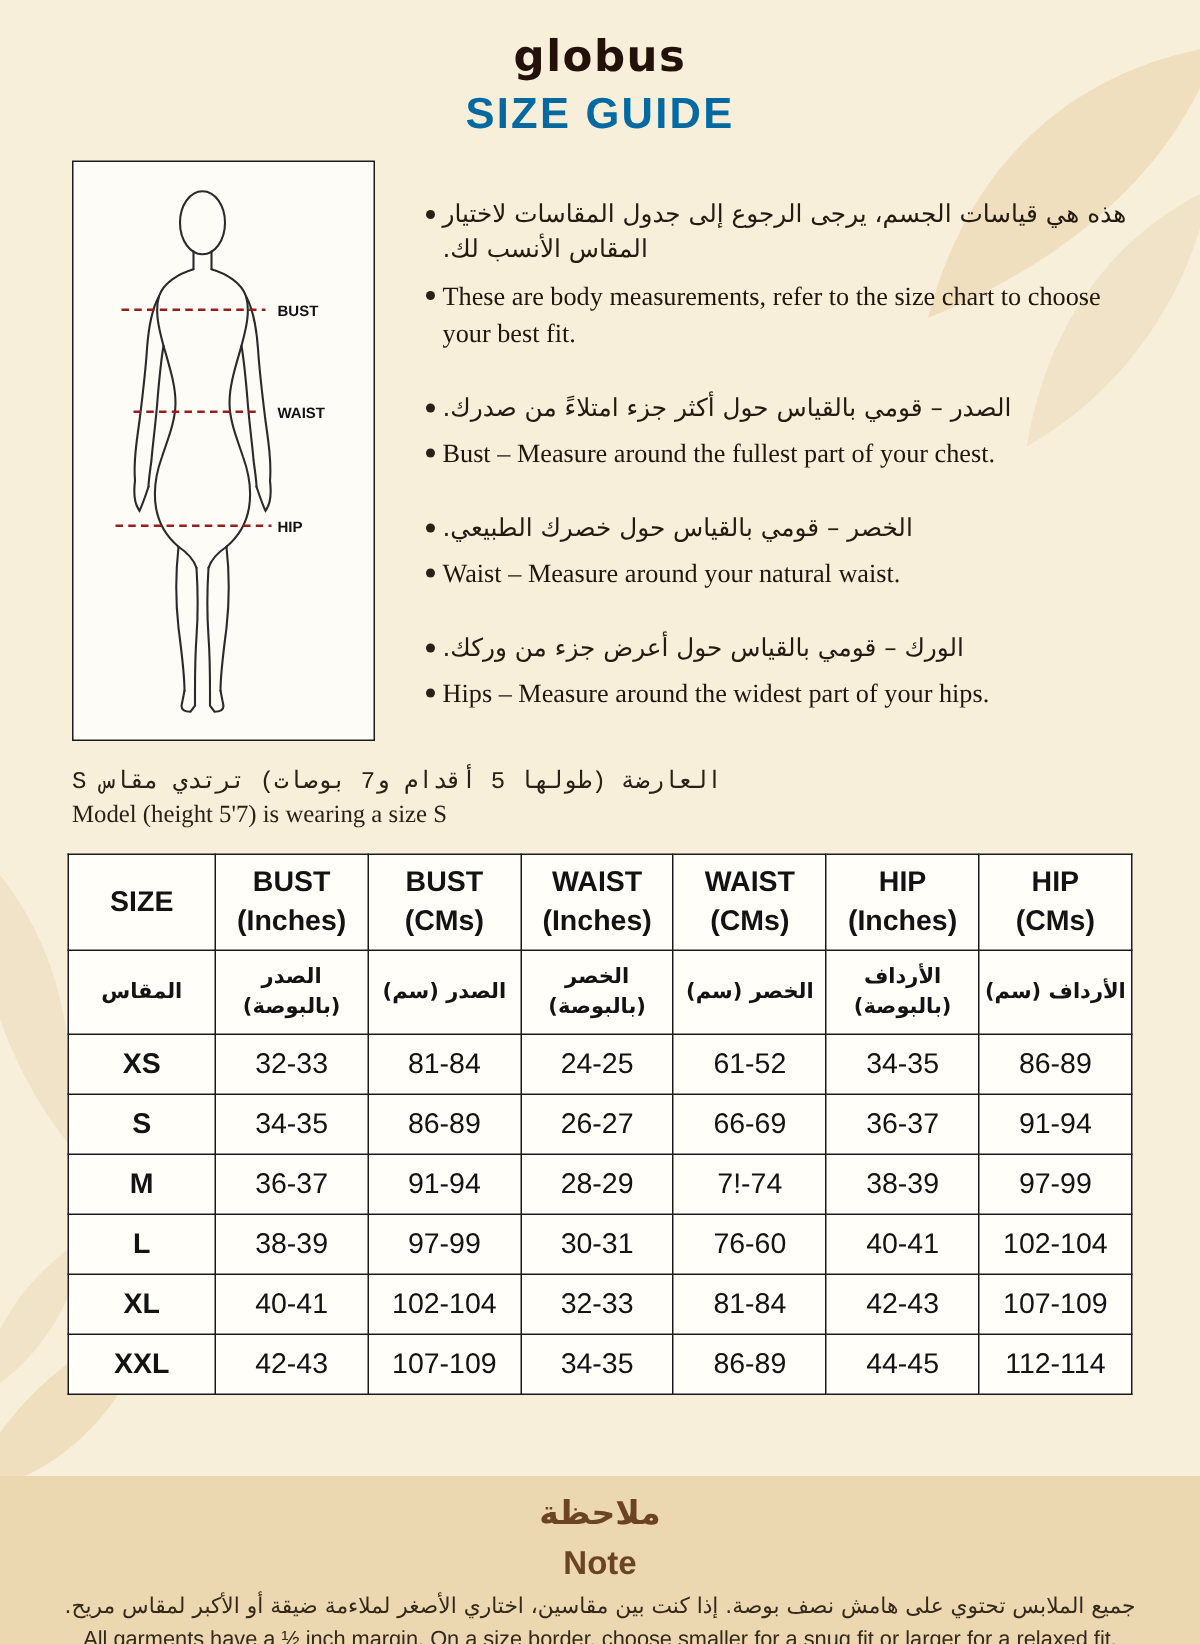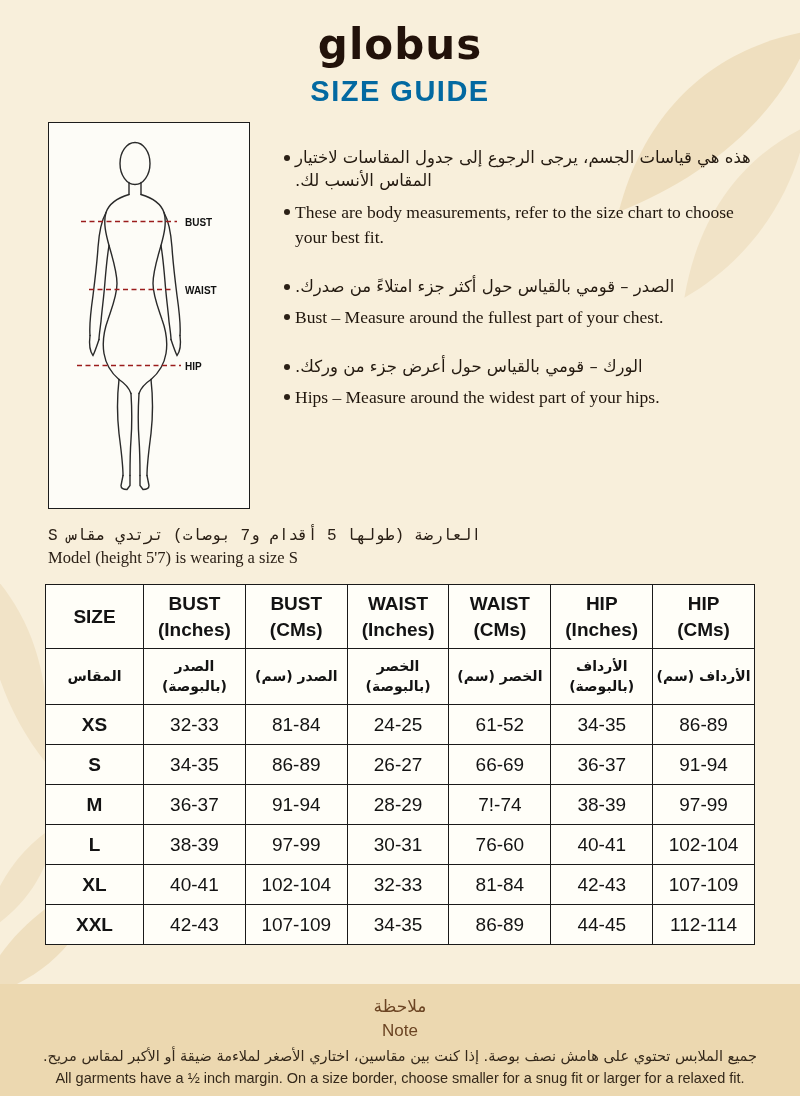--- a/index.html
+++ b/index.html
@@ -17,21 +17,21 @@
   .leaf-tr { top:26px; right:-16px; width:235px; height:310px; }
   .leaf-ml { top:565px; left:-20px; width:92px; height:205px; }
   .leaf-bl { bottom:96px; left:-24px; width:150px; height:200px; }
 
   .layer { position:relative; z-index:1; }
 
   
   .hdr { text-align:center; padding-top:20px; }
   .logo {
     font-family:"DejaVu Sans", sans-serif; font-weight:bold;
-    font-size:42px; letter-spacing:1px; color:#22120a;
+    font-size:29px; letter-spacing:1px; color:#22120a;
   }
   .title {
     font-family:"Liberation Sans", sans-serif; font-weight:bold;
     font-size:29px; letter-spacing:1.5px; color:#0369a1; margin-top:6px;
   }
 
   
   .guide { display:flex; gap:34px; padding:14px 40px 0 48px; }
   .figure-box {
     flex:none; width:202px; height:387px;
@@ -68,21 +68,21 @@
     font-size:14px; font-weight:bold; white-space:pre-line; height:56px; line-height:1.4;
   }
   .size-table td { font-size:19px; height:40px; }
   .size-table td.size-cell { font-weight:bold;margin-left:38px; }
 
   
   .note-band {
     position:absolute; left:0; right:0; bottom:0; height:112px; z-index:2;
     background:#ecd8b0; text-align:center; padding-top:10px;
   }
-  .note-title { font-weight:normal; color:#6b4423; font-size:17px; line-height:1.45; }
+  .note-title { font-weight:bold; color:#6b4423; font-size:22px; line-height:1.45; }
   .note-title.ar { font-family:"DejaVu Sans", sans-serif; }
   .note-title.en { font-family:"Liberation Sans", sans-serif; }
   .note-body { font-size:14.5px; color:#34281a; line-height:1.5; padding:0 18px; }
   .note-body.ar { direction:rtl; font-family:"DejaVu Sans", sans-serif; margin-top:3px; }
   .note-body.en { font-family:Liberation Sans, sans-serif; }
 </style>
 </head>
 <body>
 
 <div class="page">
@@ -156,20 +156,30 @@
             <span class="btext ar">الصدر – قومي بالقياس حول أكثر جزء امتلاءً من صدرك.</span>
           </div>
           <div class="bullet-row">
             <span class="dot"></span>
             <span class="btext en">Bust – Measure around the fullest part of your chest.</span>
           </div>
         </div>
         <div class="bullet-group">
           <div class="bullet-row">
             <span class="dot"></span>
+            <span class="btext ar">الخصر – قومي بالقياس حول خصرك الطبيعي.</span>
+          </div>
+          <div class="bullet-row">
+            <span class="dot"></span>
+            <span class="btext en">Waist – Measure around your natural waist.</span>
+          </div>
+        </div>
+        <div class="bullet-group">
+          <div class="bullet-row">
+            <span class="dot"></span>
             <span class="btext ar">الورك – قومي بالقياس حول أعرض جزء من وركك.</span>
           </div>
           <div class="bullet-row">
             <span class="dot"></span>
             <span class="btext en">Hips – Measure around the widest part of your hips.</span>
           </div>
         </div>
       </div>
   </section>
 

